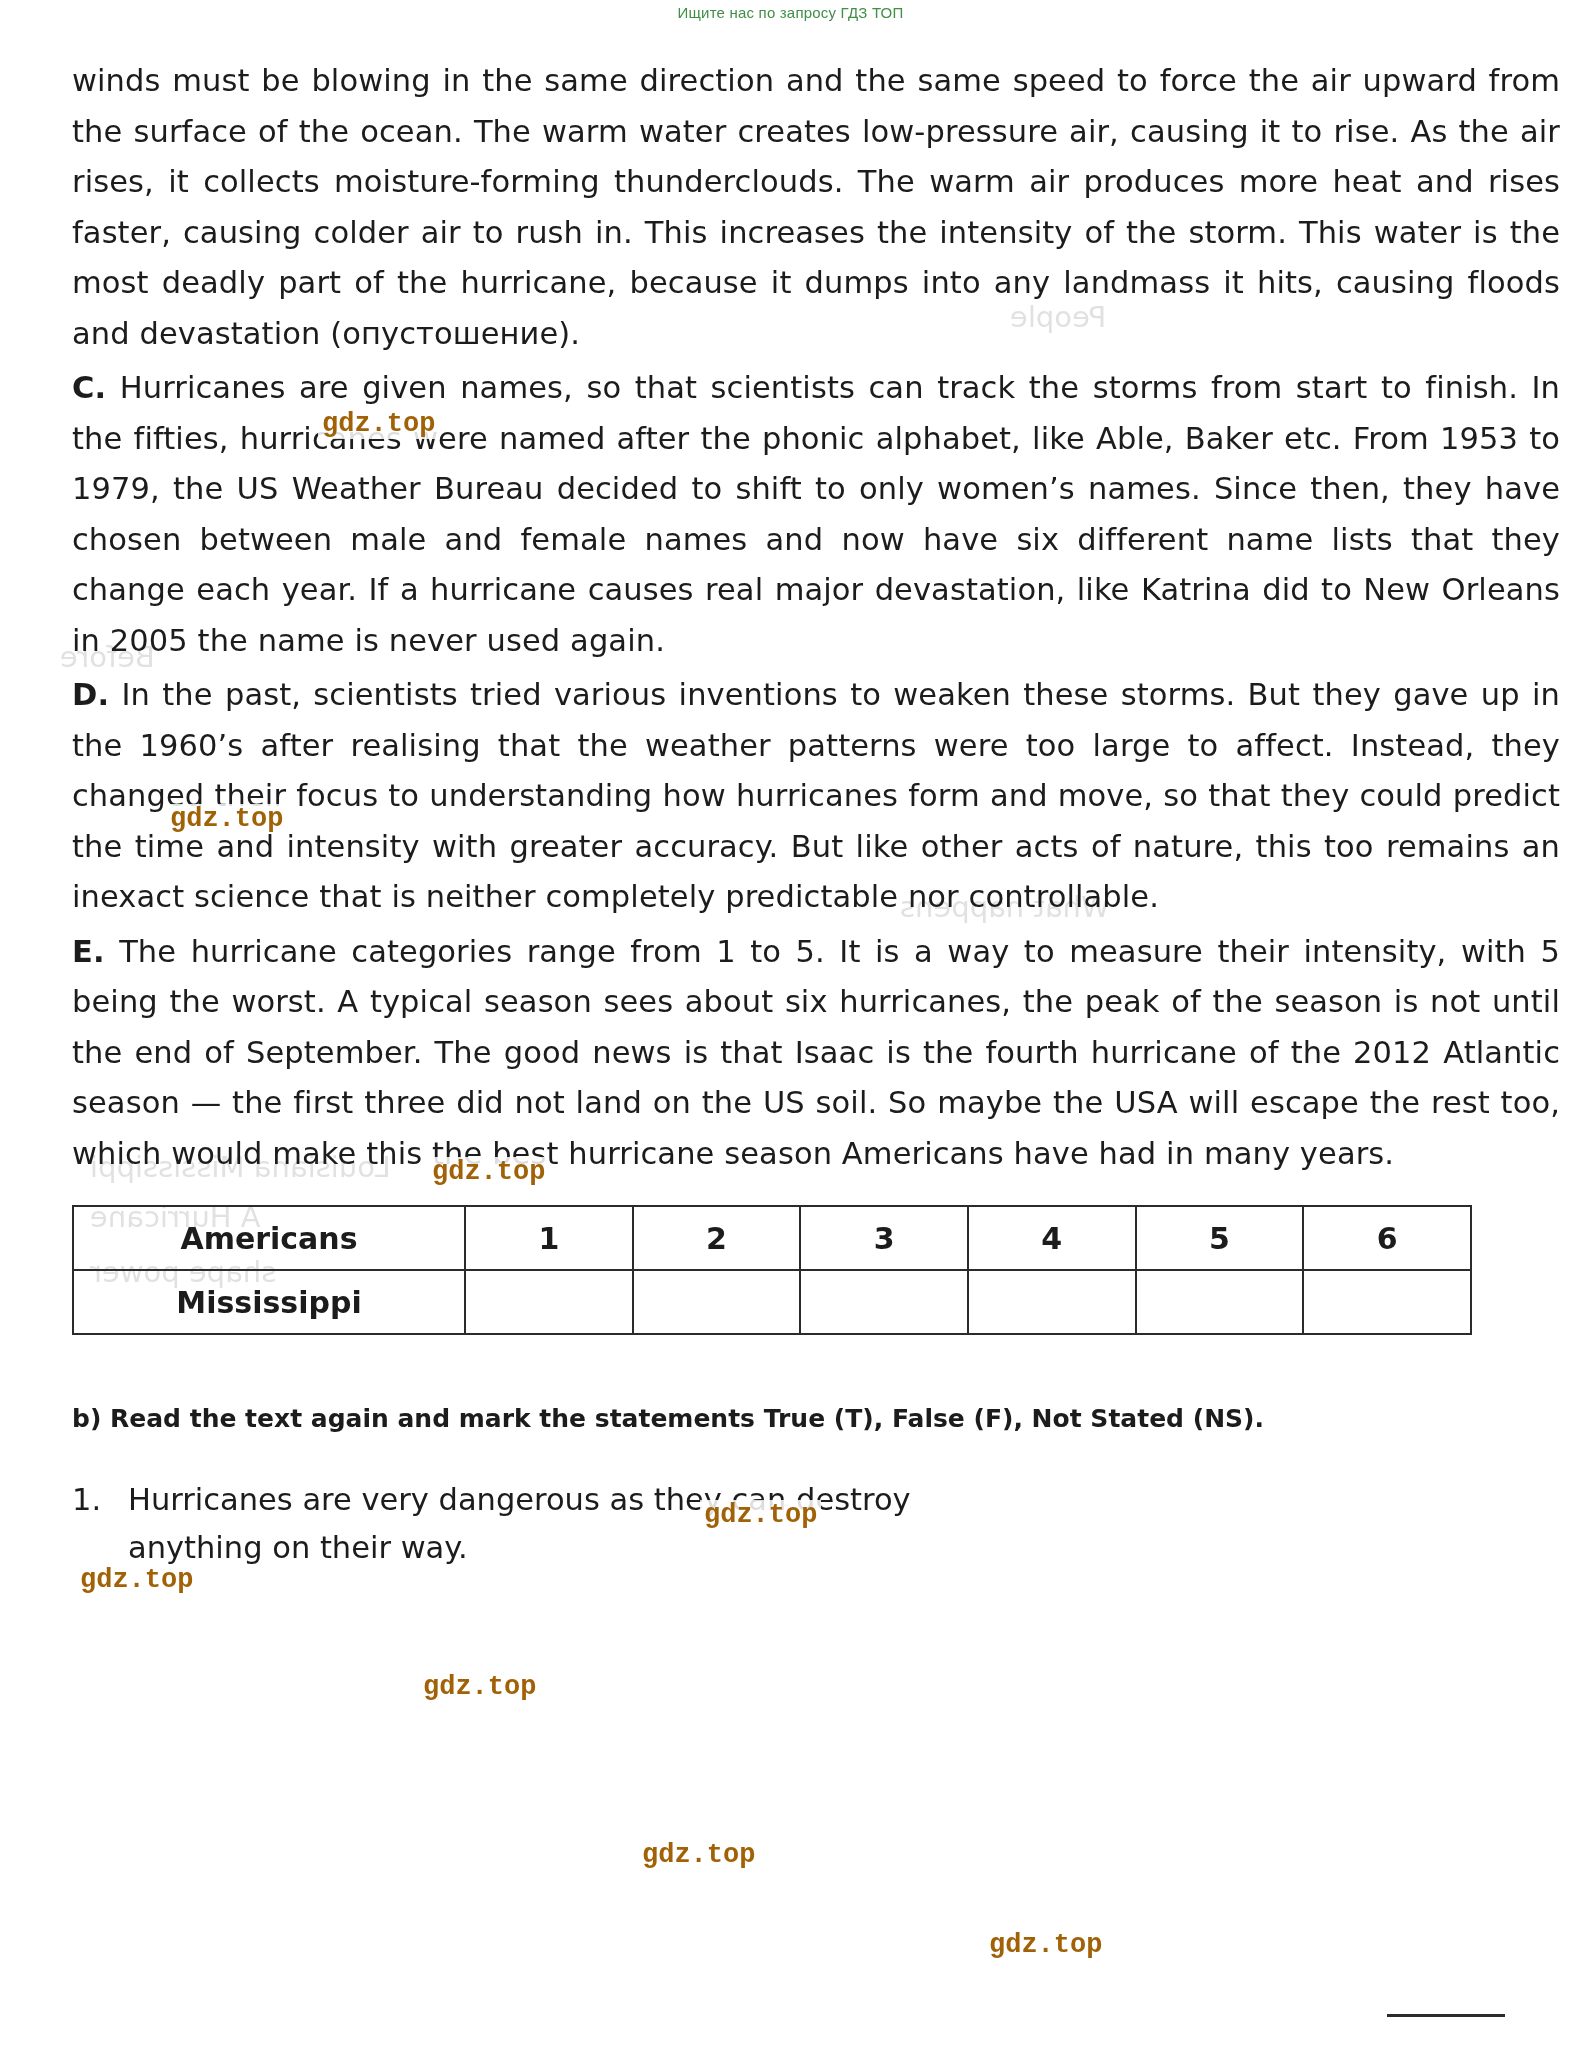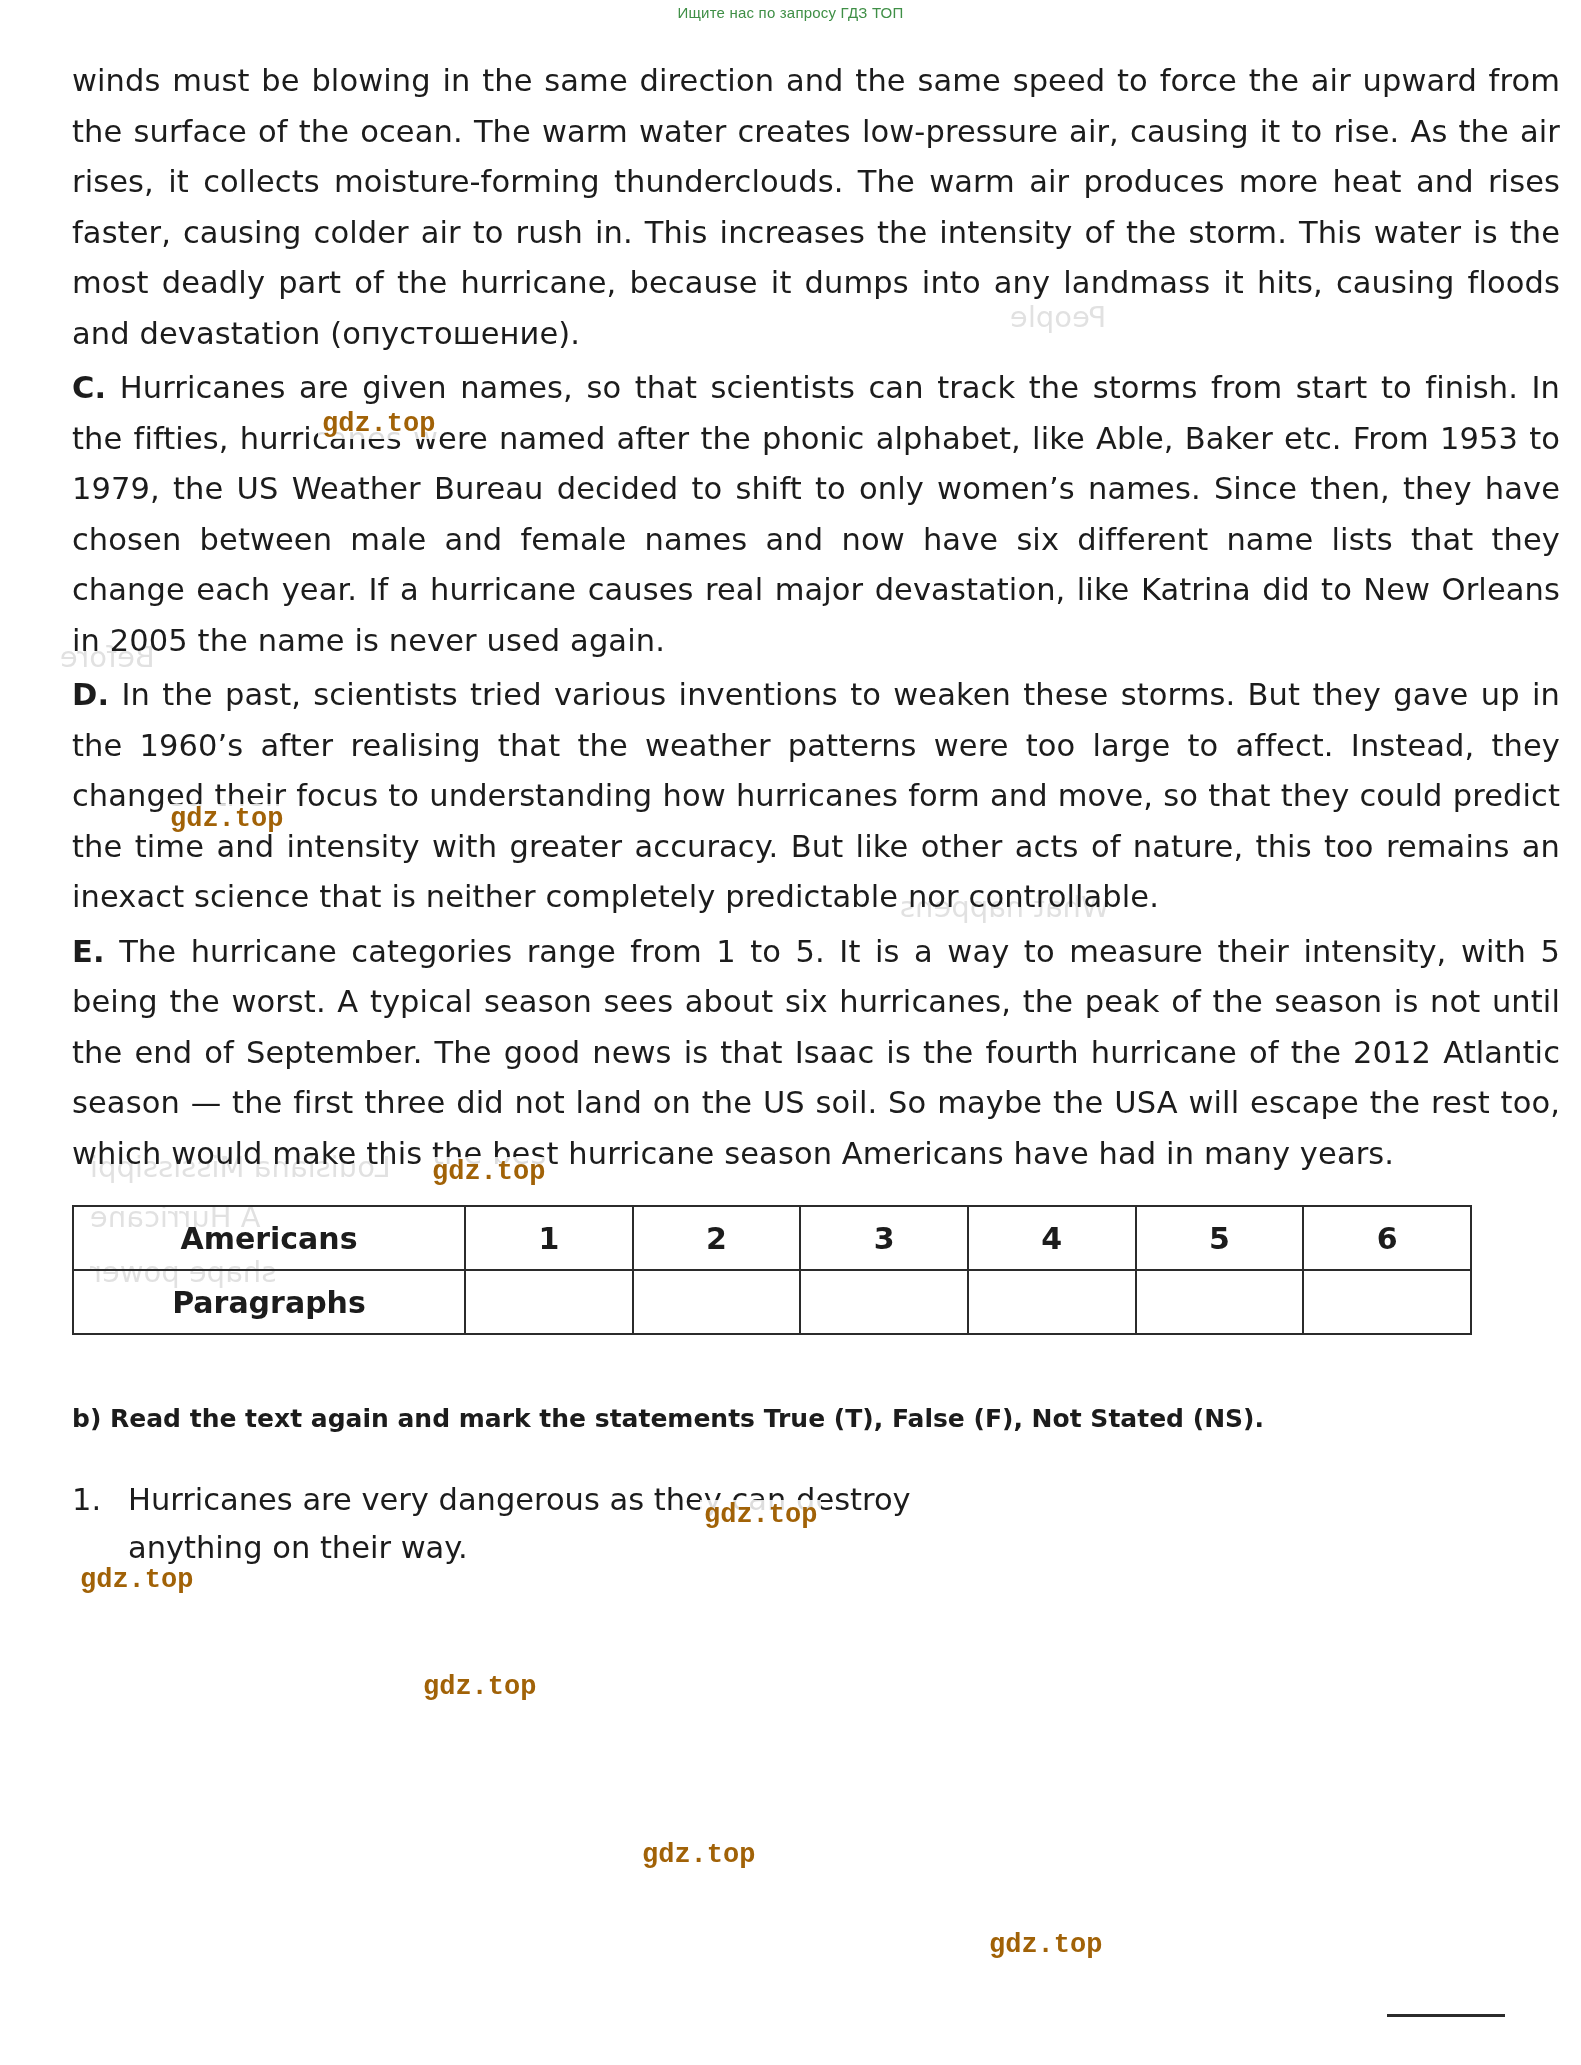--- a/index.html
+++ b/index.html
@@ -186,21 +186,21 @@
             <tr>
           <td class="rowhead">Americans</td>
           <td>1</td>
           <td>2</td>
           <td>3</td>
           <td>4</td>
           <td>5</td>
           <td>6</td>
         </tr>
         <tr>
-          <td class="rowhead">Paragraphs</td>
+          <td class="rowhead">Mississippi</td>
           <td></td>
           <td></td>
           <td></td>
           <td></td>
           <td></td>
           <td></td>
         </tr>
       </tbody>
         </table>
     </div>

